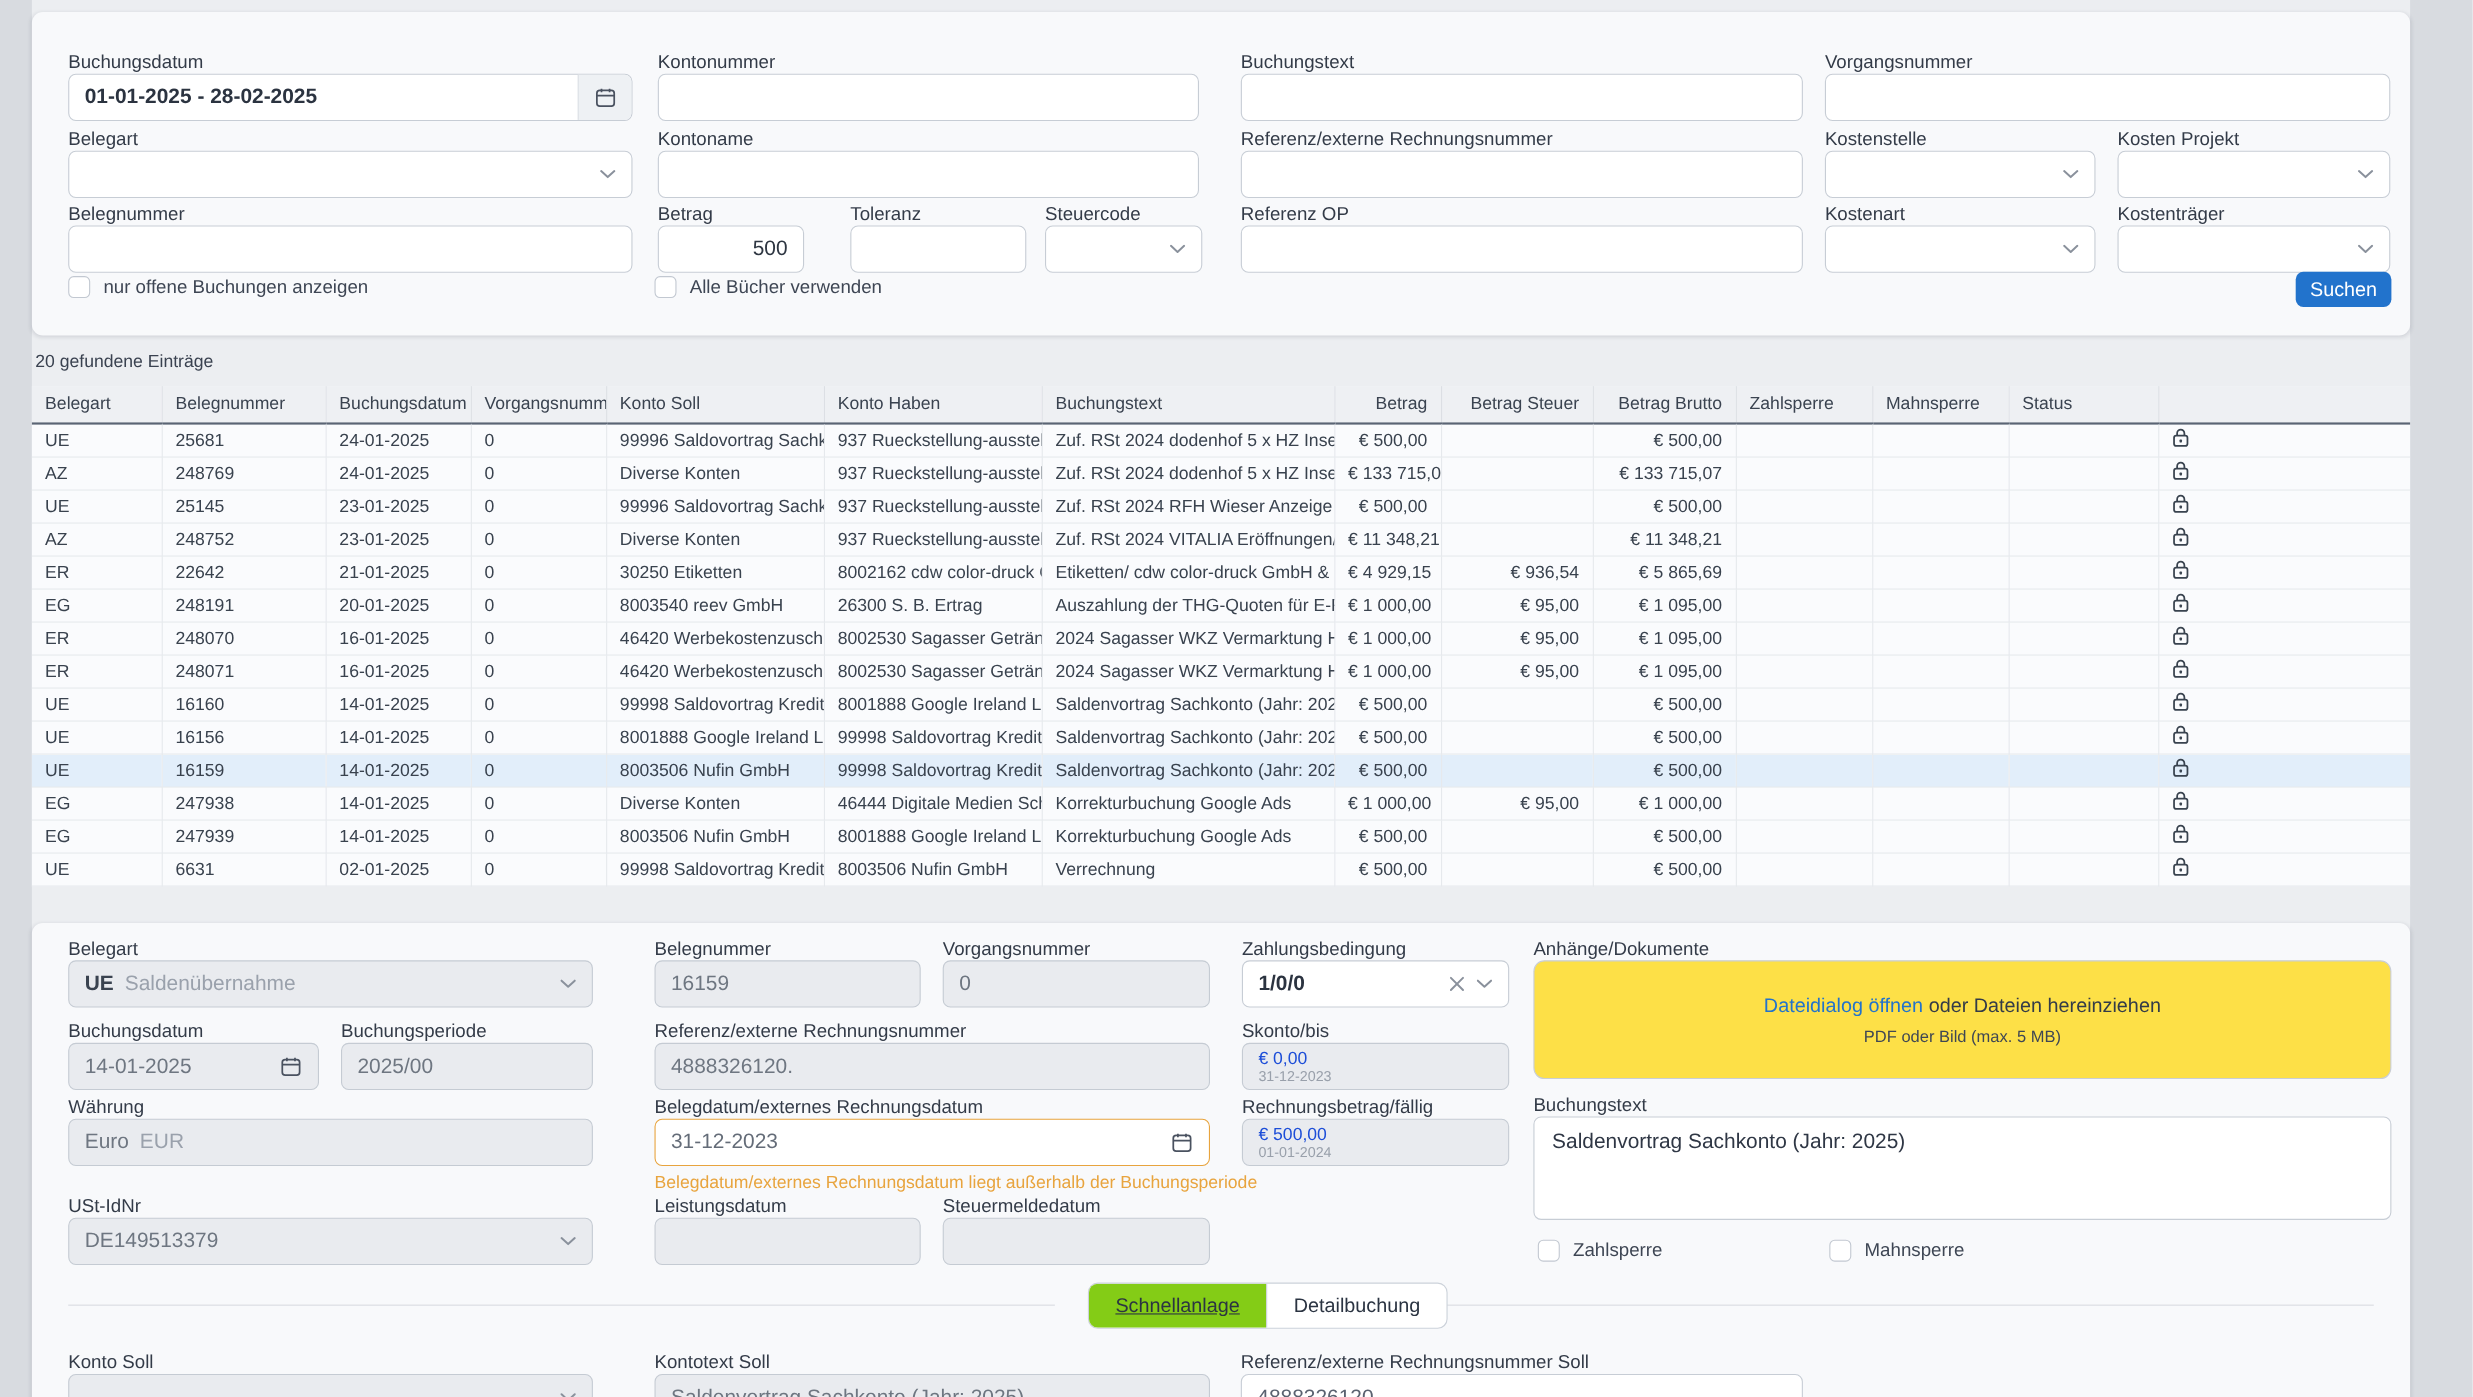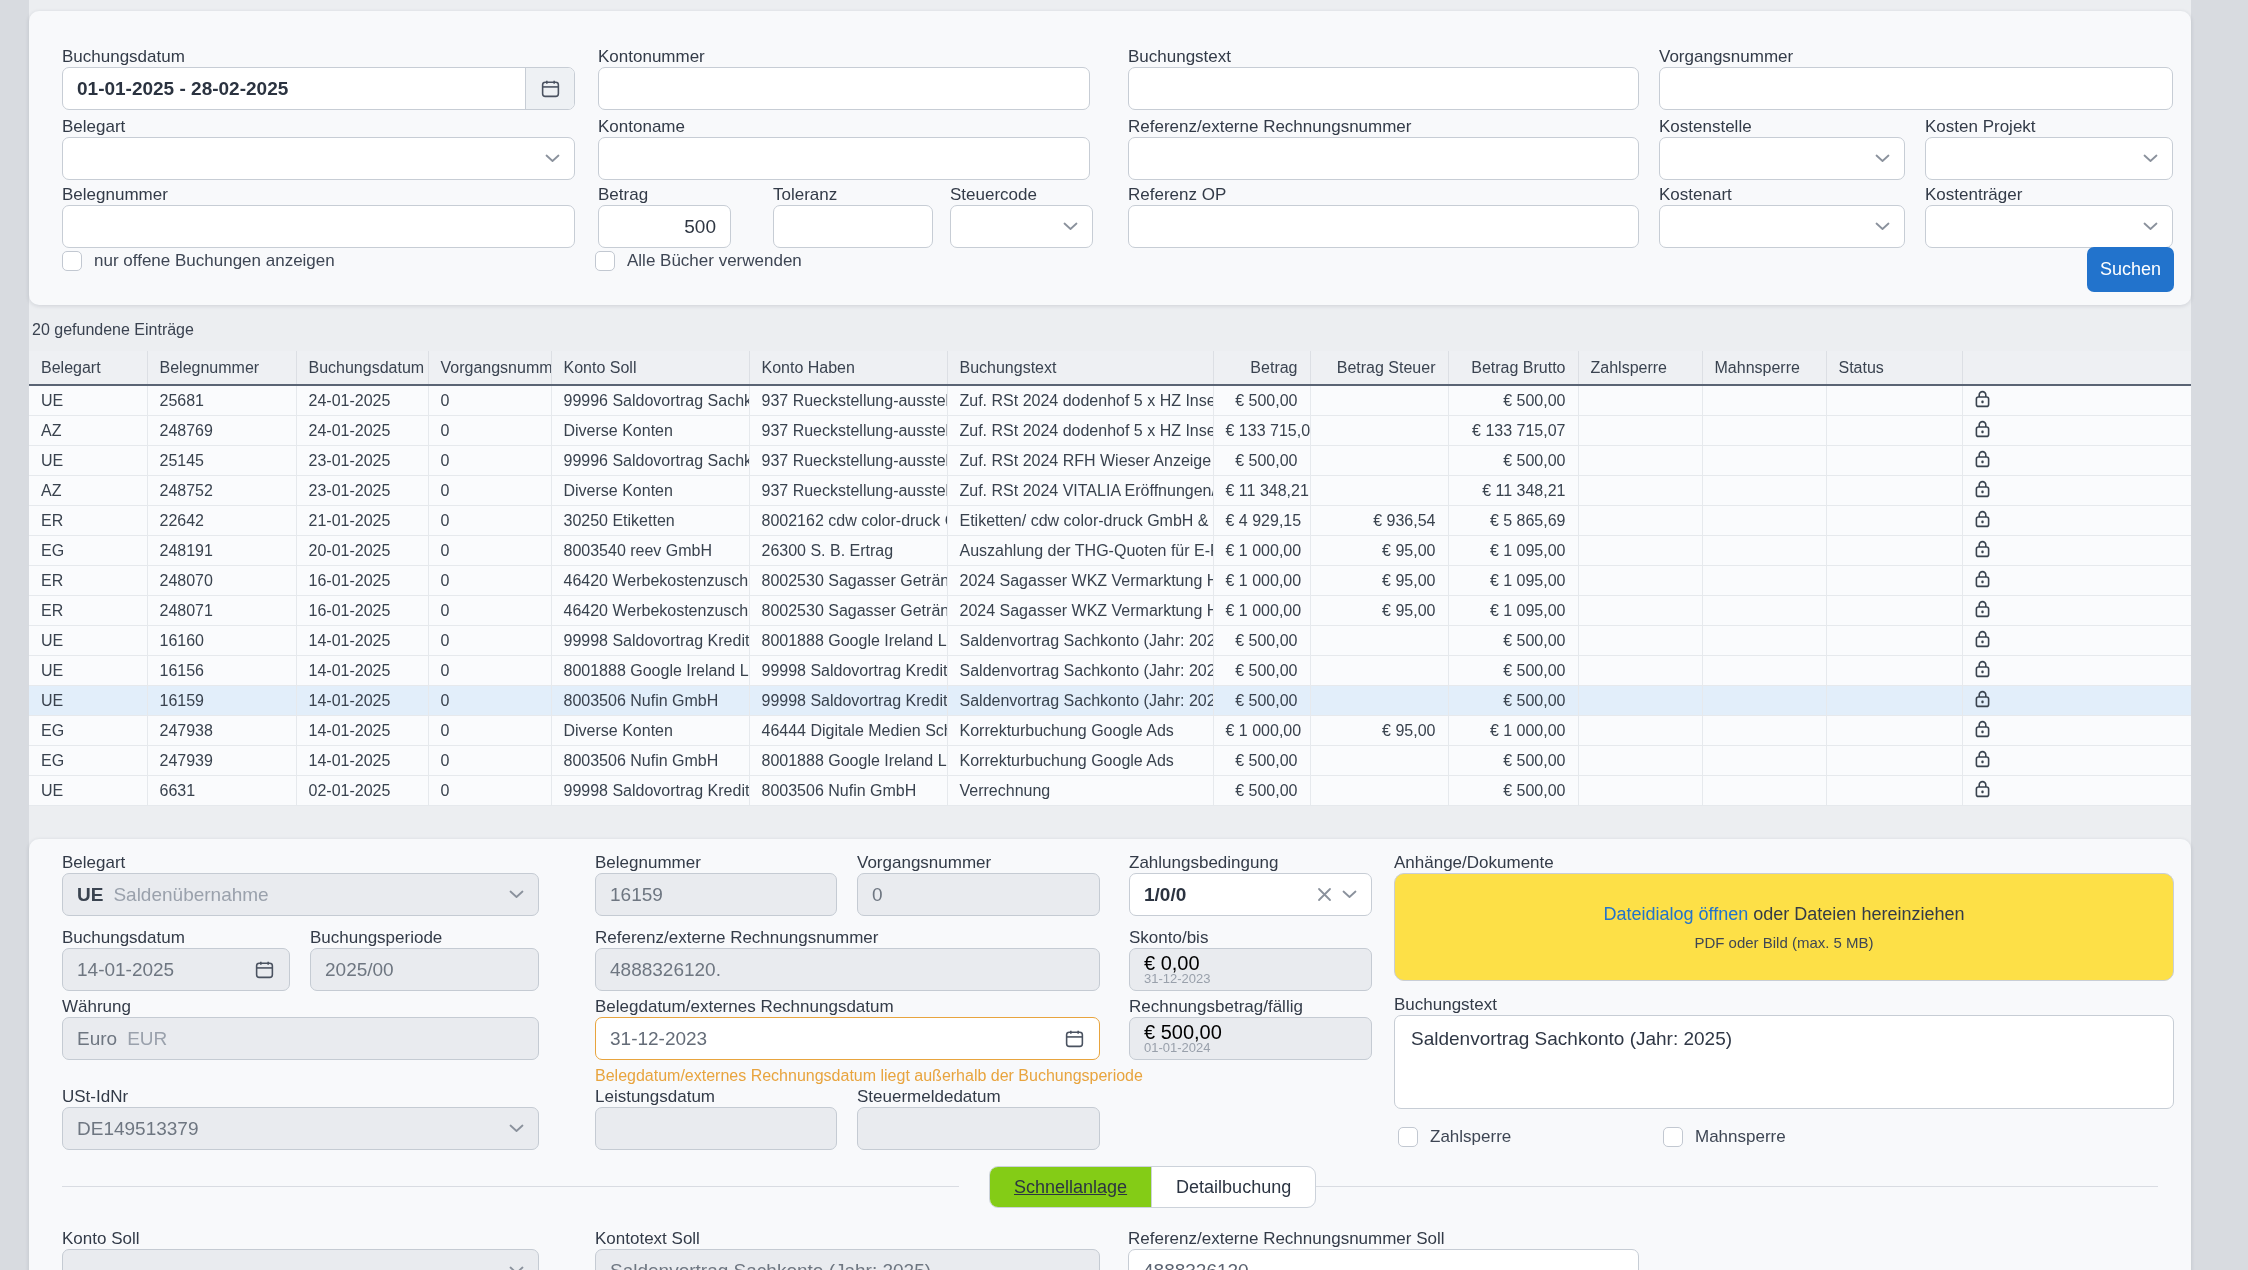--- a/index.html
+++ b/index.html
@@ -9,21 +9,21 @@
   .card{position:absolute;background:#f8f9fb;border-radius:10px;box-shadow:0 1px 4px rgba(25,35,55,.14);}
   .flabel{position:absolute;font-size:17px;color:#333b48;white-space:nowrap;}
   .tfield{position:absolute;height:43px;background:#fff;border:1px solid #c7cdd5;border-radius:7px;
           display:flex;align-items:center;padding:0 14px;font-size:19px;color:#2e3642;box-sizing:border-box;}
   .tfield .val{flex:1;overflow:hidden;white-space:nowrap;}
   .tfield .strong{font-weight:600;color:#2b3340;}
   .tfield.right .val{text-align:right;font-weight:500;}
   .tfield.dis{background:#e9ebef;border-color:#c5cbd3;color:#6e7681;font-weight:500;}
   .tfield.warnb{border-color:#e8a43e;}
   .tfield.two{flex-direction:column;align-items:flex-start;justify-content:center;}
-  .tfield.two .l1{font-size:20px;line-height:18px;font-weight:500;color:#000000;}
+  .tfield.two .l1{font-size:16px;line-height:18px;font-weight:500;color:#1d4ed8;}
   .tfield.two .l2{font-size:13px;line-height:14px;color:#99a0ab;}
   .chev{margin-left:10px;flex:none;display:flex;}
   .xic{margin-left:10px;flex:none;display:flex;}
   .cal-btn{width:48px;height:41px;margin-left:auto;margin-right:-14px;border-left:1px solid #c7cdd5;
            background:#eef1f4;display:flex;align-items:center;justify-content:center;border-radius:0 6px 6px 0;flex:none;}
   .cal-ico{margin-left:auto;flex:none;display:flex;}
   .code{font-weight:600;color:#3a4350;margin-right:10px;}
   .ph{color:#9aa1ac;}
   .cbrow{position:absolute;display:flex;align-items:center;gap:12px;font-size:17px;color:#3e4654;}
   .checkbox{width:20px;height:20px;border:1.5px solid #c2c8d1;border-radius:5px;background:#fff;box-sizing:border-box;flex:none;}
@@ -179,21 +179,21 @@
 
     <div class="cbrow" style="left:33px;top:240px">
       <span class="checkbox"></span>
       <span>nur offene Buchungen anzeigen</span>
     </div>
     <div class="cbrow" style="left:566px;top:240px">
       <span class="checkbox"></span>
       <span>Alle Bücher verwenden</span>
     </div>
 
-    <div class="btn-primary" style="left:2058px;top:236px;width:87px;height:45px">Suchen</div>
+    <div class="btn-primary" style="left:2058px;top:236px;width:87px;height:32px">Suchen</div>
   </div>
 
   <span class="count" style="left:32px;top:321px">20 gefundene Einträge</span>
 
   <table id="results-table">
     <colgroup id="results-colgroup">
         <col style="width: 118px;">
         <col style="width: 149px;">
         <col style="width: 132px;">
         <col style="width: 123px;">

